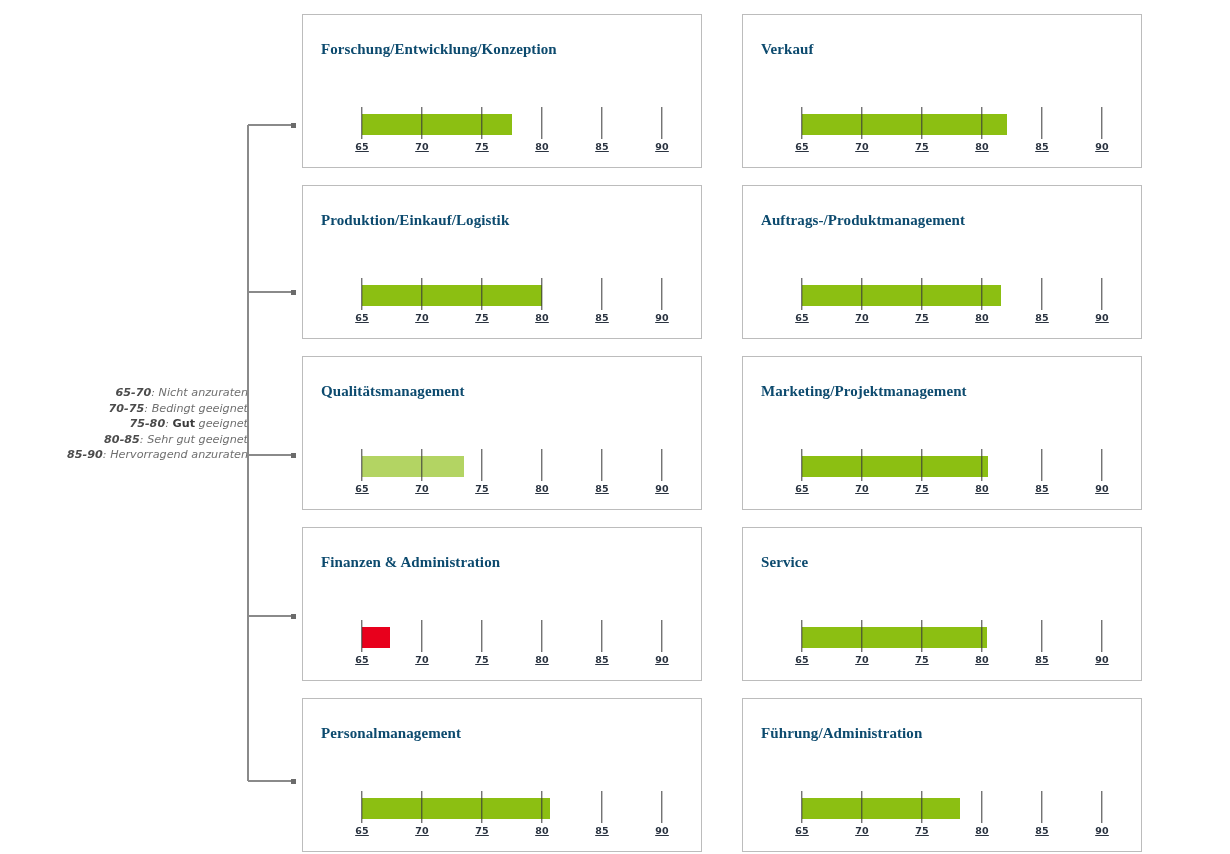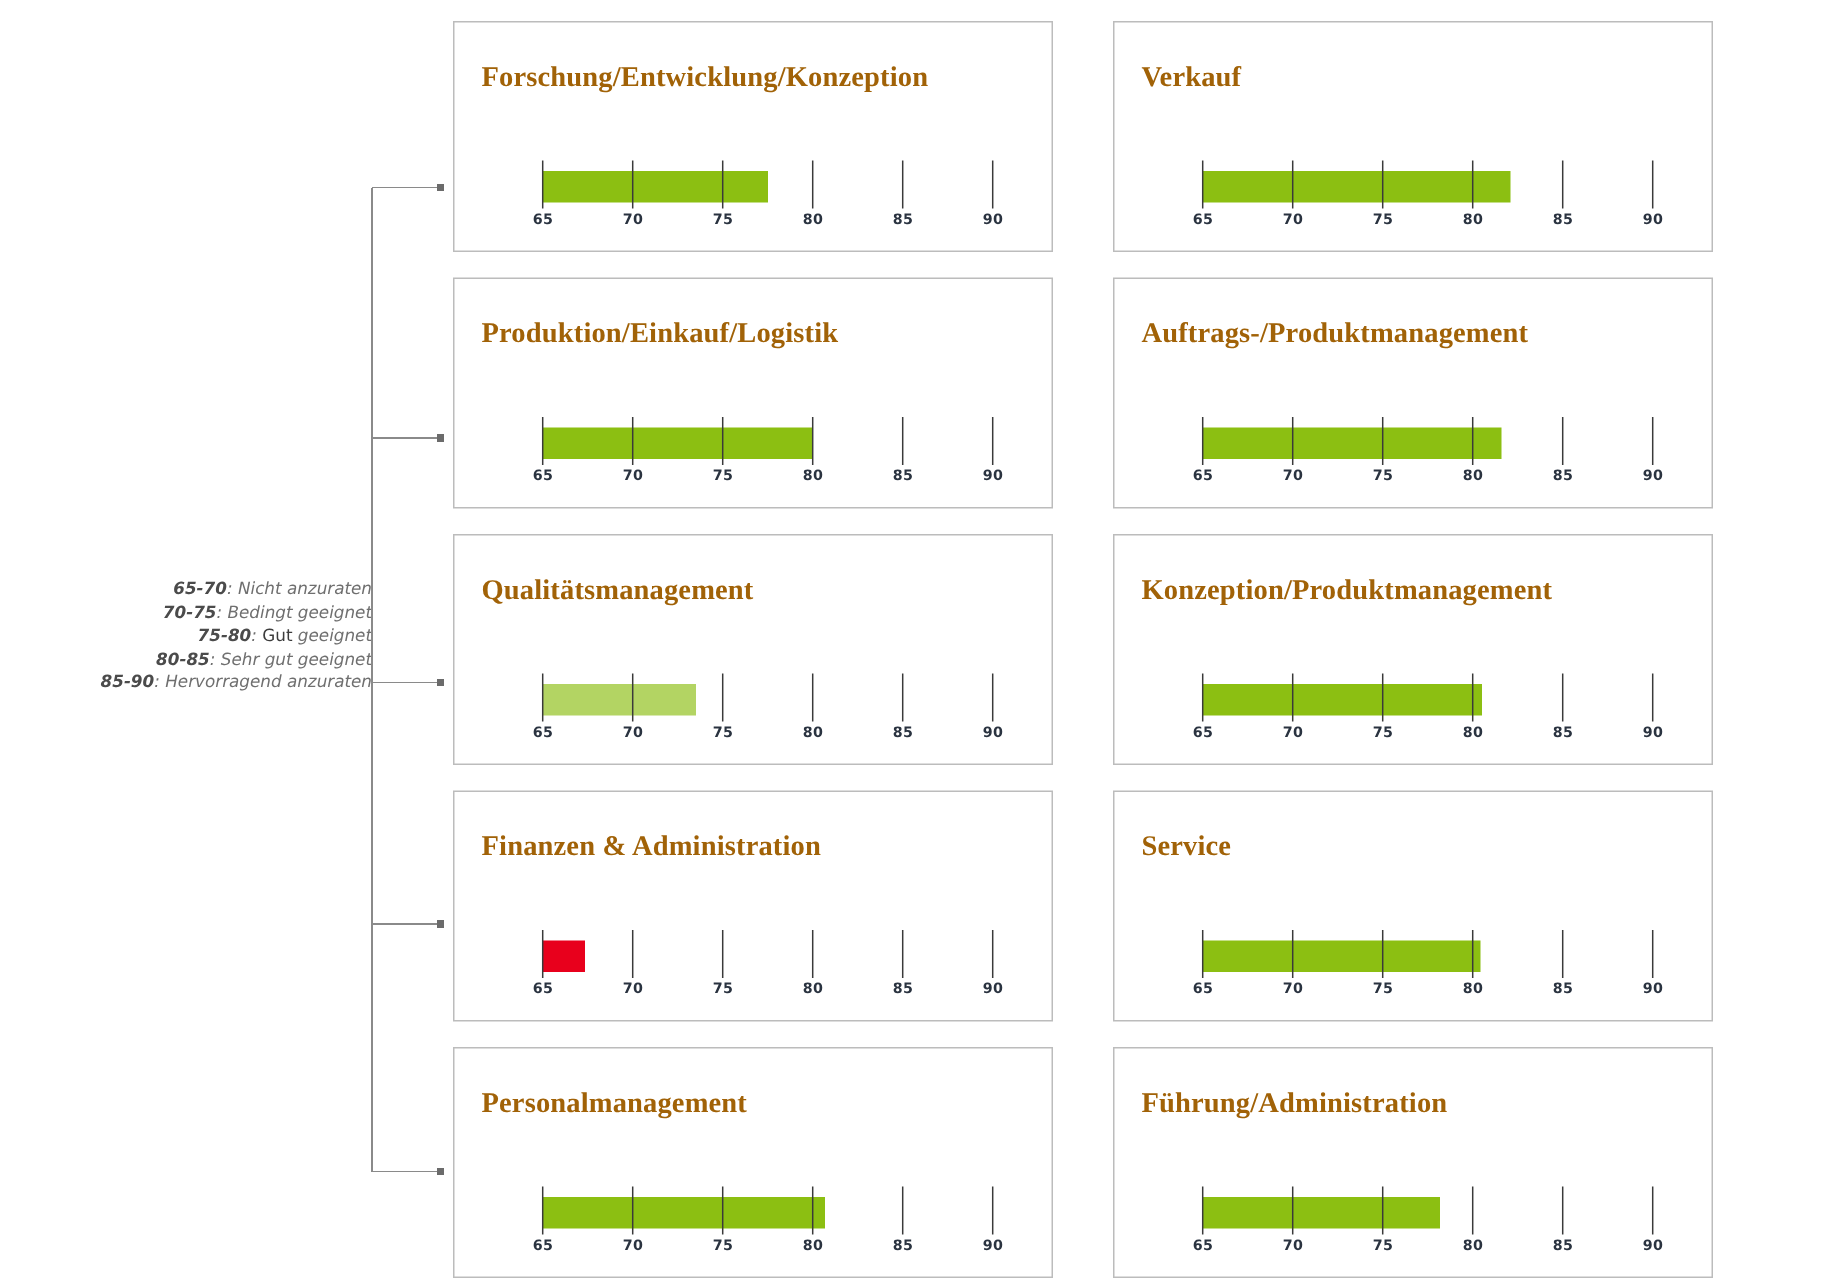--- a/index.html
+++ b/index.html
@@ -29,21 +29,21 @@
     color: #6f6f6f;
     white-space: nowrap;
   }
   #legend .lg-row { display: block; }
   #legend .lg-range {
     font-weight: bold;
     font-style: italic;
     color: #4b4b4b;
   }
   #legend .lg-strong {
-    font-weight: normal;
+    font-weight: bold;
     font-style: normal;
     color: #3c3c3c;
     text-align: center;
   }
 
   
   #tree {
     position: absolute;
     left: 240px;
     top: 0;
@@ -71,22 +71,22 @@
     background: #ffffff;
     position: relative;
   }
 
   .card-title {
     position: absolute;
     left: 18px;
     top: 26px;
     font-family: "Liberation Serif", "DejaVu Serif", serif;
     font-weight: bold;
-    font-size: 19px;
-    color: #a16207;
+    font-size: 15px;
+    color: #0c4a6e;
     letter-spacing: 0.1px;
     white-space: nowrap;
   }
 
   
   .scale {
     position: absolute;
     left: 47px;
     top: 92px;
     width: 330px;
@@ -102,20 +102,21 @@
   }
   .tick-label {
     position: absolute;
     top: 34px;
     font-family: "DejaVu Sans", "Liberation Sans", sans-serif;
     font-weight: bold;
     font-size: 9.5px;
     color: #2a3340;
     transform: translateX(-50%);
     letter-spacing: 0.2px;
+    text-decoration: underline;
   }
   .bar {
     position: absolute;
     top: 7px;
     height: 21px;
     background: #8cbf12;
   }
   .bar.light { background: #b3d463; }
   .bar.red   { background: #e8001c; }
 </style>
@@ -233,21 +234,21 @@
         <div class="tick-label" style="left: 132px;">75</div>
         <div class="tick" style="left: 192px;"></div>
         <div class="tick-label" style="left: 192px;">80</div>
         <div class="tick" style="left: 252px;"></div>
         <div class="tick-label" style="left: 252px;">85</div>
         <div class="tick" style="left: 312px;"></div>
         <div class="tick-label" style="left: 312px;">90</div>
       </div>
     </div>
     <div class="card">
-      <div class="card-title">Konzeption/Produktmanagement</div>
+      <div class="card-title">Marketing/Projektmanagement</div>
       <div class="scale">
         <div class="bar" style="left: 12px; width: 186px;"></div>
         <div class="tick" style="left: 12px;"></div>
         <div class="tick-label" style="left: 12px;">65</div>
         <div class="tick" style="left: 72px;"></div>
         <div class="tick-label" style="left: 72px;">70</div>
         <div class="tick" style="left: 132px;"></div>
         <div class="tick-label" style="left: 132px;">75</div>
         <div class="tick" style="left: 192px;"></div>
         <div class="tick-label" style="left: 192px;">80</div>

